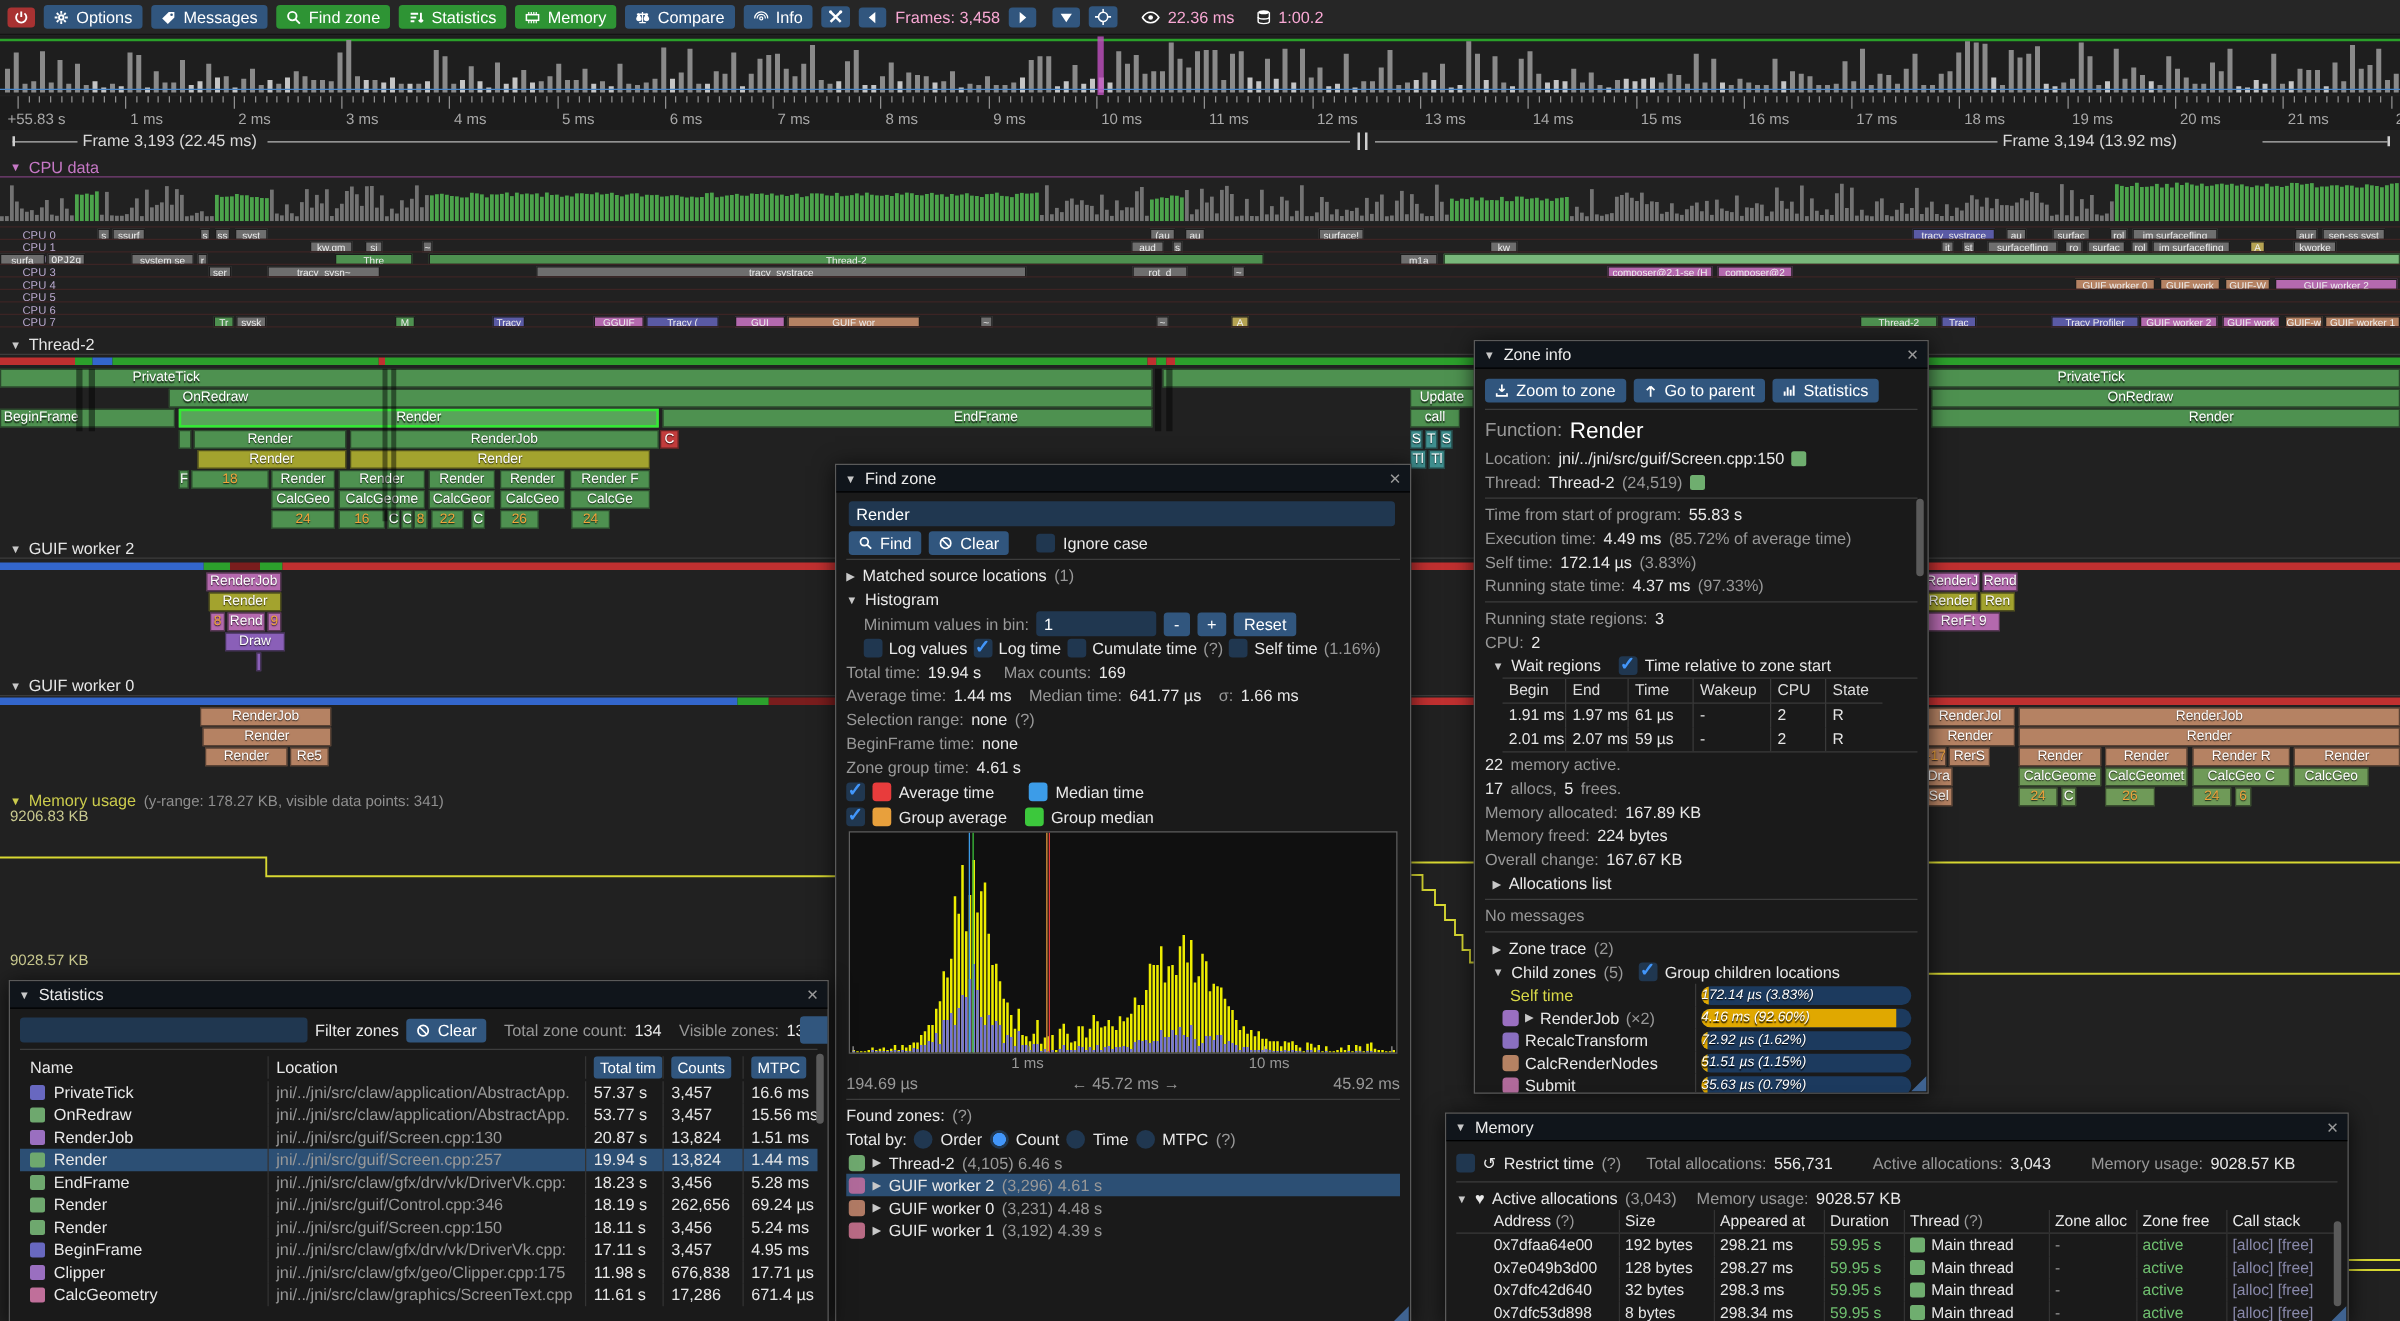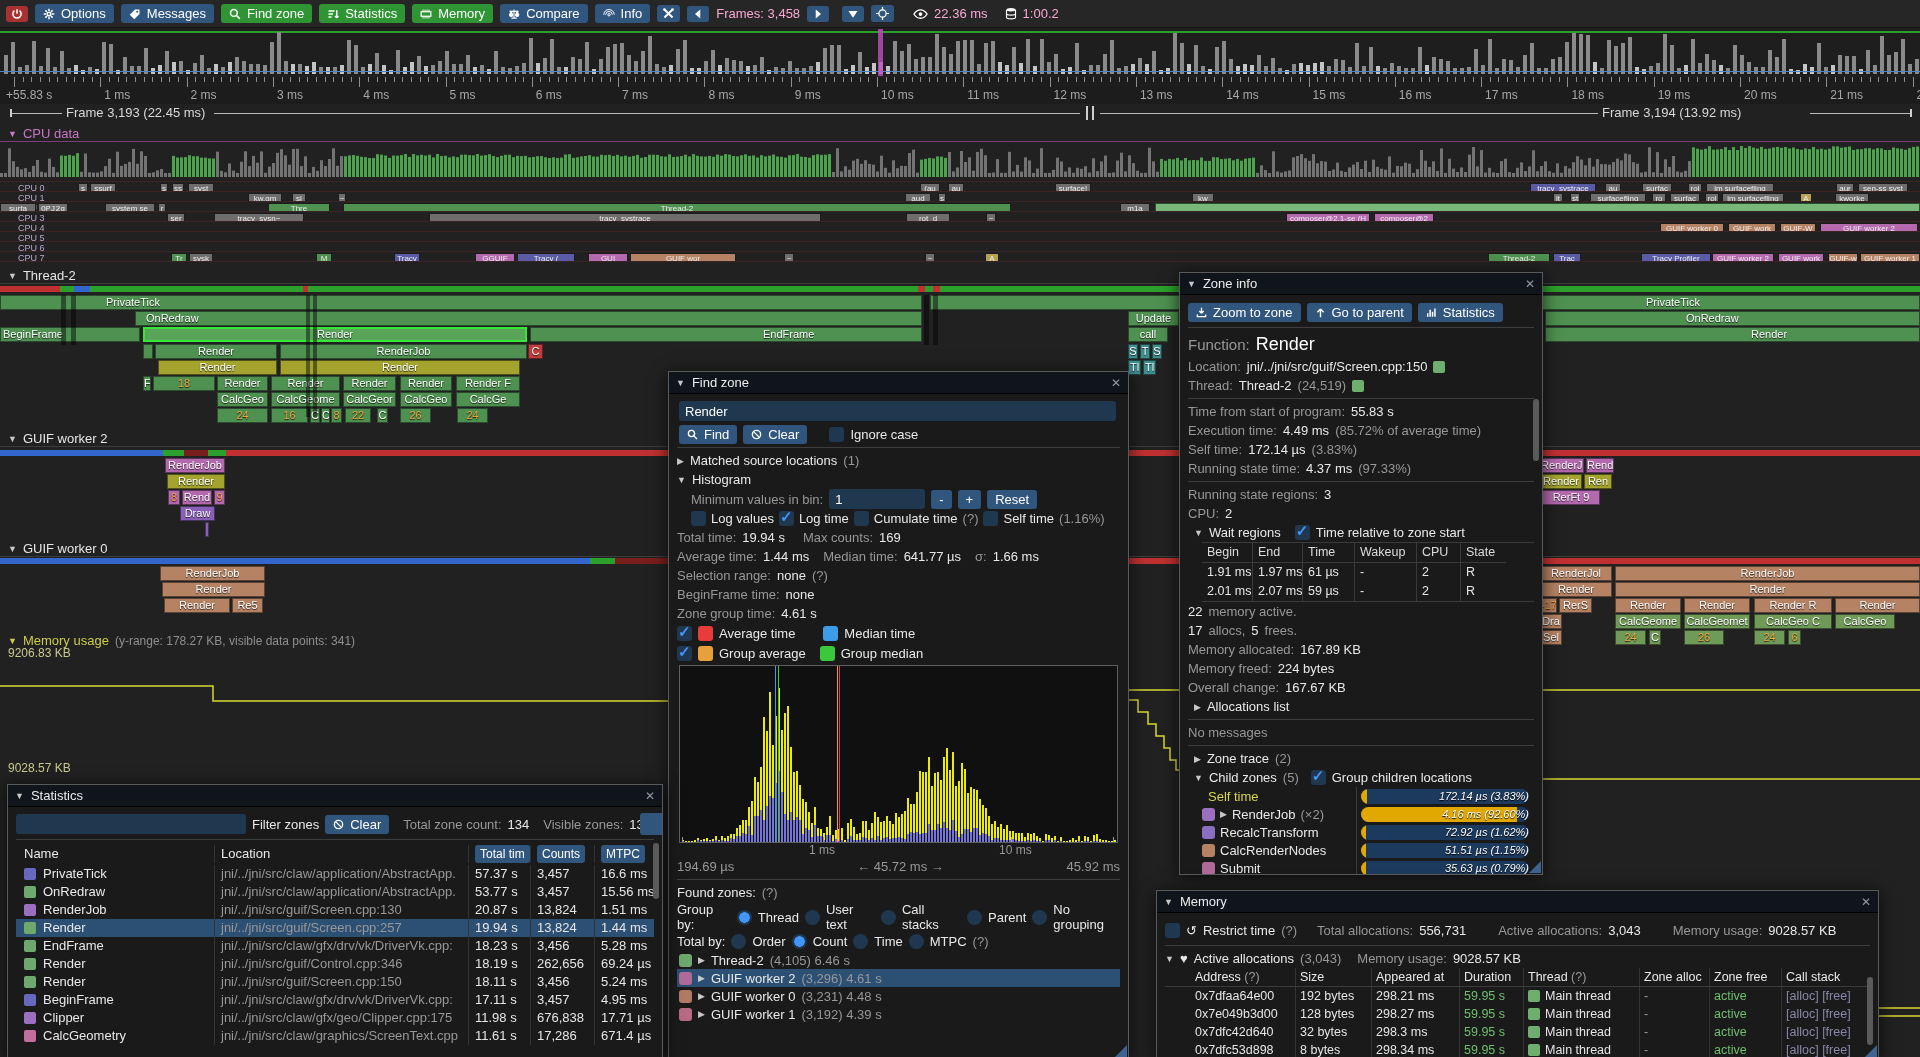--- a/index.html
+++ b/index.html
@@ -67,21 +67,21 @@
   .flist-row.sel{background:#2c4f74}
   
   .funcl{color:#989898;font-size:15px}
   .funcv{color:#fff;font-size:18px}
   .wtab{display:grid;grid-template-columns:50px 50px 52px 62px 44px 46px;font-size:12.5px}
   .wtab>div{height:19px;line-height:19px;padding-left:5px;border-left:1px solid #3a3a3a;overflow:hidden;white-space:nowrap}
   .wtab>div:nth-child(6n+1){border-left:none}
   .wtab .hd{color:#dcdcdc;border-bottom:1px solid #3a3a3a}
   .crow{display:flex;align-items:center;height:18px;gap:4px}
   .cname{width:168px;display:flex;align-items:center;gap:5px;border-right:1px solid #3a3a3a;height:18px;overflow:hidden;white-space:nowrap}
-  .cbar{position:relative;width:168px;height:15px;background:#1c3a5e;border-radius:8px;overflow:hidden;font-size:11px;font-style:italic;text-align:right;line-height:15px;color:#fff;flex:none}
+  .cbar{position:relative;width:168px;height:15px;background:#1c3a5e;border-radius:8px;overflow:hidden;font-size:11px;font-style:italic;text-align:left;line-height:15px;color:#fff;flex:none}
   .cbar i{position:absolute;left:0;top:0;bottom:0;background:#e0a800}
   .cbar b{position:relative;font-weight:400;text-shadow:0 1px 1px #000}
   .thumb{position:absolute;width:6px;border-radius:3px;background:#5a5a5a;z-index:11}
   .grip{position:absolute;right:1px;bottom:1px;width:0;height:0;border-left:12px solid transparent;border-bottom:12px solid #3f6391}
   
   .srow{display:grid;grid-template-columns:198px 254px 62px 64px 1fr;height:18px;align-items:center;font-size:13px}
   .srow>div{height:18px;line-height:18px;overflow:hidden;white-space:nowrap;padding-left:6px;border-left:1px solid #333}
   .srow>div:first-child{border-left:none;display:flex;align-items:center;gap:7px;padding-left:8px}
   .srow.sel{background:#2c4f74}
   .mrow{display:grid;grid-template-columns:104px 76px 88px 64px 116px 70px 72px 1fr;height:18px;align-items:center;font-size:12.5px;padding-left:26px}
@@ -1418,21 +1418,21 @@
         <div class="zone z-p" style="left: 165px; top: 458px; width: 60px;">RenderJob</div>
         <div class="zone z-p" style="left: 1540px; top: 458px; width: 44px;">RenderJo</div>
         <div class="zone z-p" style="left: 1586px; top: 458px; width: 28px;">Rend</div>
         <div class="zone z-y" style="left: 167px; top: 474px; width: 58px;">Render</div>
         <div class="zone z-y" style="left: 1540px; top: 474px; width: 42px;">Render</div>
         <div class="zone z-y" style="left: 1584px; top: 474px; width: 28px;">Ren</div>
         <div class="zone z-pc" style="left: 168px; top: 490px; width: 12px;">8</div>
         <div class="zone z-p" style="left: 182px; top: 490px; width: 30px;">Rend</div>
         <div class="zone z-pc" style="left: 214px; top: 490px; width: 11px;">9</div>
         <div class="zone z-p" style="left: 1542px; top: 490px; width: 58px;">RerFt 9</div>
-        <div class="zone z-pu" style="left: 180px; top: 506px; width: 35px;">Draw</div>
+        <div class="zone z-pu" style="left: 180px; top: 506px; width: 48px;">Draw</div>
         <div class="zone z-pu" style="left: 205px; top: 522px; width: 4px;"></div>
         <div class="zone z-t" style="left: 160px; top: 566px; width: 105px;">RenderJob</div>
         <div class="zone z-t" style="left: 1540px; top: 566px; width: 72px;">RenderJol</div>
         <div class="zone z-t" style="left: 1615px; top: 566px; width: 305px;">RenderJob</div>
         <div class="zone z-t" style="left: 162px; top: 582px; width: 103px;">Render</div>
         <div class="zone z-t" style="left: 1540px; top: 582px; width: 72px;">Render</div>
         <div class="zone z-t" style="left: 1615px; top: 582px; width: 305px;">Render</div>
         <div class="zone z-t" style="left: 164px; top: 598px; width: 66px;">Render</div>
         <div class="zone z-t" style="left: 232px; top: 598px; width: 31px;">Re5</div>
         <div class="zone z-tc" style="left: 1540px; top: 598px; width: 17px;">-17</div>
@@ -1725,33 +1725,20 @@
       <div class="row spread" style="height:16px">
         <span class="gt">194.69 µs</span>
         <span class="gt"><span>←</span> <span>45.72 ms</span> <span>→</span></span>
         <span class="gt">45.92 ms</span>
       </div>
       <div class="sep"></div>
       <div class="row">
           <span class="wt">Found zones:</span>
           <span class="gt">(?)</span>
         </div>
-      <div class="row" id="group-row">
-          <span class="wt">Group by:</span>
-          <div class="radio sel"></div>
-          <span class="wt">Thread</span>
-          <div class="radio"></div>
-          <span class="wt">User text</span>
-          <div class="radio"></div>
-          <span class="wt">Call stacks</span>
-          <div class="radio"></div>
-          <span class="wt">Parent</span>
-          <div class="radio"></div>
-          <span class="wt">No grouping</span>
-        </div>
       <div class="row" id="sort-row">
           <span class="wt">Total by:</span>
           <div class="radio"></div>
           <span class="wt">Order</span>
           <div class="radio sel"></div>
           <span class="wt">Count</span>
           <div class="radio"></div>
           <span class="wt">Time</span>
           <div class="radio"></div>
           <span class="wt">MTPC</span>

